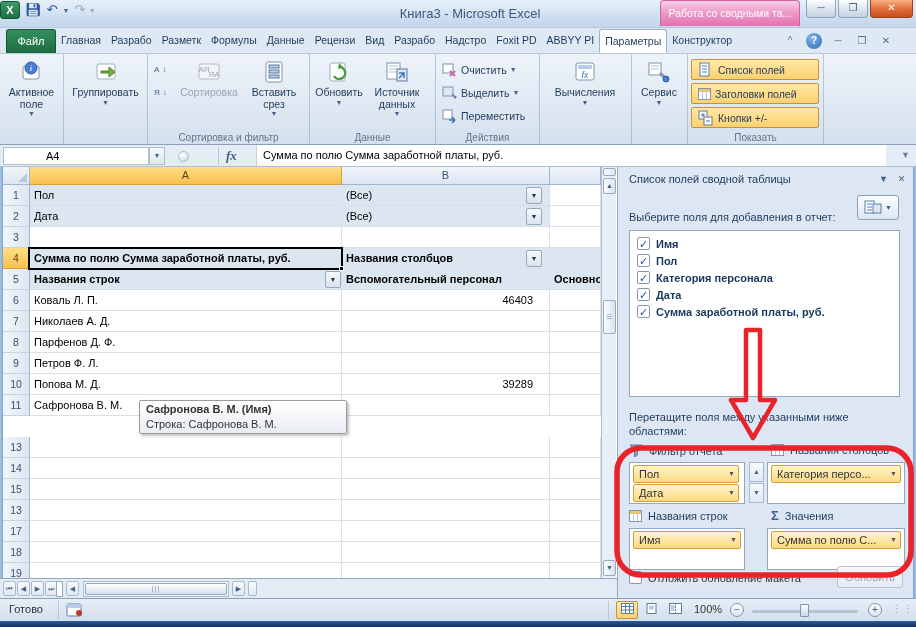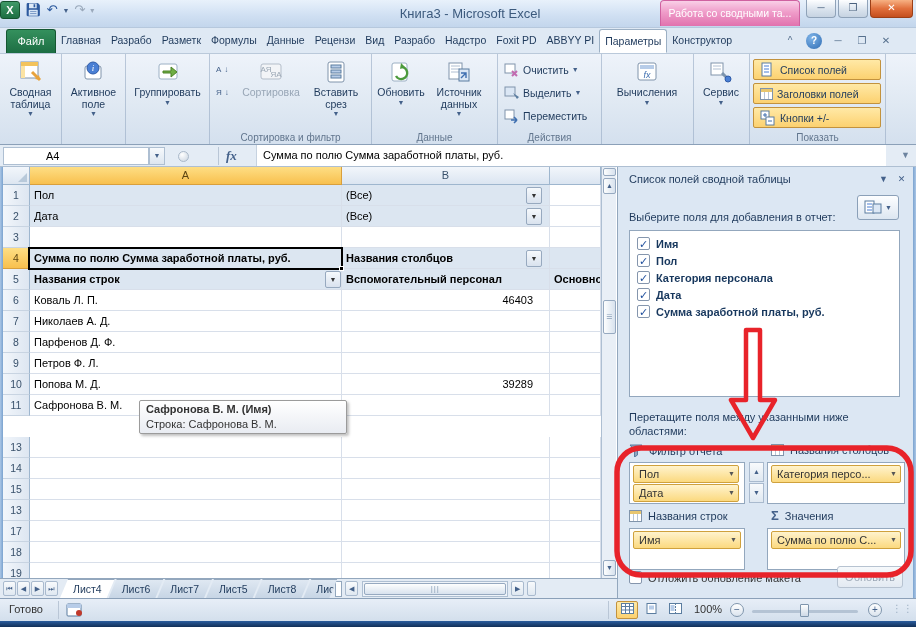--- a/index.html
+++ b/index.html
@@ -197,34 +197,20 @@
   </div>
   <div class="tab-ctrls">
     <span class="tc">^</span>
     <span class="tc help">?</span>
     <span class="tc">─</span>
     <span class="tc">❐</span>
     <span class="tc">✕</span>
   </div>
 
   <div class="abs ribbon">
-    <div class="rgroup" style="width:62px">
-      <div class="bigbtn" style="width:56px">
-        <svg class="icon24" viewBox="0 0 26 24">
-            <rect x="3" y="2" width="17" height="16" fill="#fff" stroke="#8094ab"></rect>
-            <rect x="3" y="2" width="17" height="4" fill="#f3c35c"></rect>
-            <rect x="3" y="6" width="4" height="12" fill="#fbe3a3"></rect>
-            <path d="M14 12 L22 20" stroke="#e8a33d" stroke-width="3"></path>
-            <path d="M22 20 l-5 -1 l4 -4 z" fill="#e8a33d"></path>
-          </svg>
-        <span class="cap">Сводная
-таблица</span>
-          <span class="dar">▼</span>
-      </div>
-    </div>
     <div class="rgroup" style="width:64px">
       <div class="bigbtn" style="width:58px">
         <svg class="icon24" viewBox="0 0 26 24">
             <rect x="4" y="6" width="16" height="13" rx="2" fill="#fff" stroke="#8094ab"></rect>
             <circle cx="12" cy="8" r="6" fill="#4a7fd4" stroke="#2f5ba8"></circle>
             <text x="12" y="11" font-size="9" fill="#fff" text-anchor="middle" font-style="italic" font-family="serif">i</text>
           </svg>
         <span class="cap">Активное
 поле</span>
           <span class="dar">▼</span>
@@ -527,28 +513,20 @@
       <div class="vs-el" style="top:133px;height:34px;line-height:32px;color:#8ba0b8;">☰</div>
       <div class="vs-el" style="top:393px;height:16px;">▼</div>
     </div>
 
     <div class="abs sheetstrip">
       <div class="nav">
         <div class="navb">⏮︎</div>
         <div class="navb">◀</div>
         <div class="navb">▶</div>
         <div class="navb">⏭︎</div>
-      </div>
-      <div class="stabs">
-        <div class="stab active">Лист4</div>
-        <div class="stab">Лист6</div>
-        <div class="stab">Лист7</div>
-        <div class="stab">Лист5</div>
-        <div class="stab">Лист8</div>
-        <div class="stab cut">Лис</div>
       </div>
       <div class="tabmark"></div>
       <div class="navb" style="margin-left:3px">◀</div>
       <div class="hscroll">
         <div class="htrack">
           <div class="hthumb">|||</div>
         </div>
       </div>
       <div class="navb" style="margin-left:3px">▶</div>
       <div class="navb" style="margin-left:3px;width:9px"></div>

